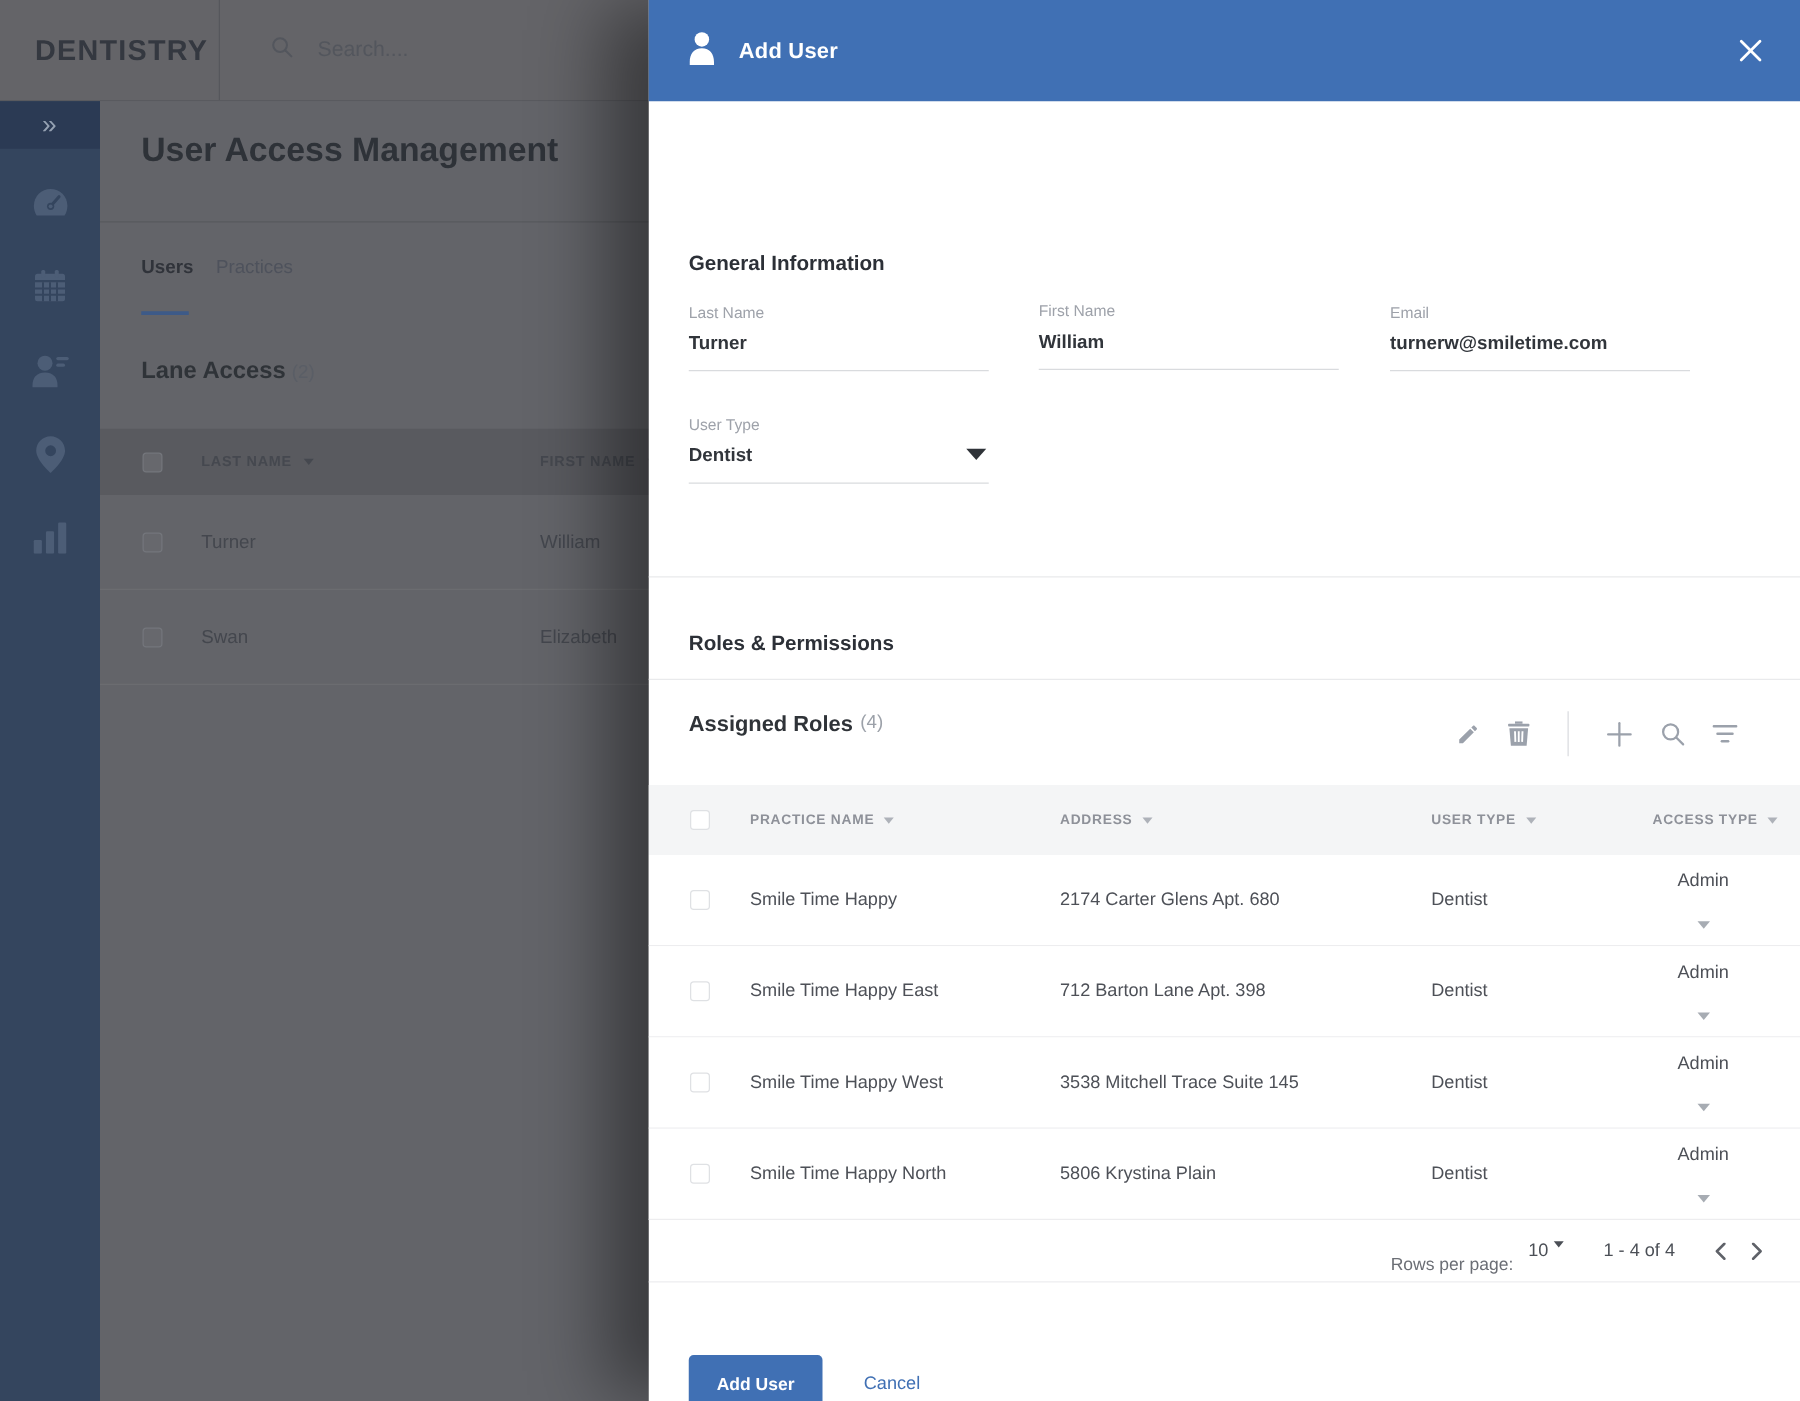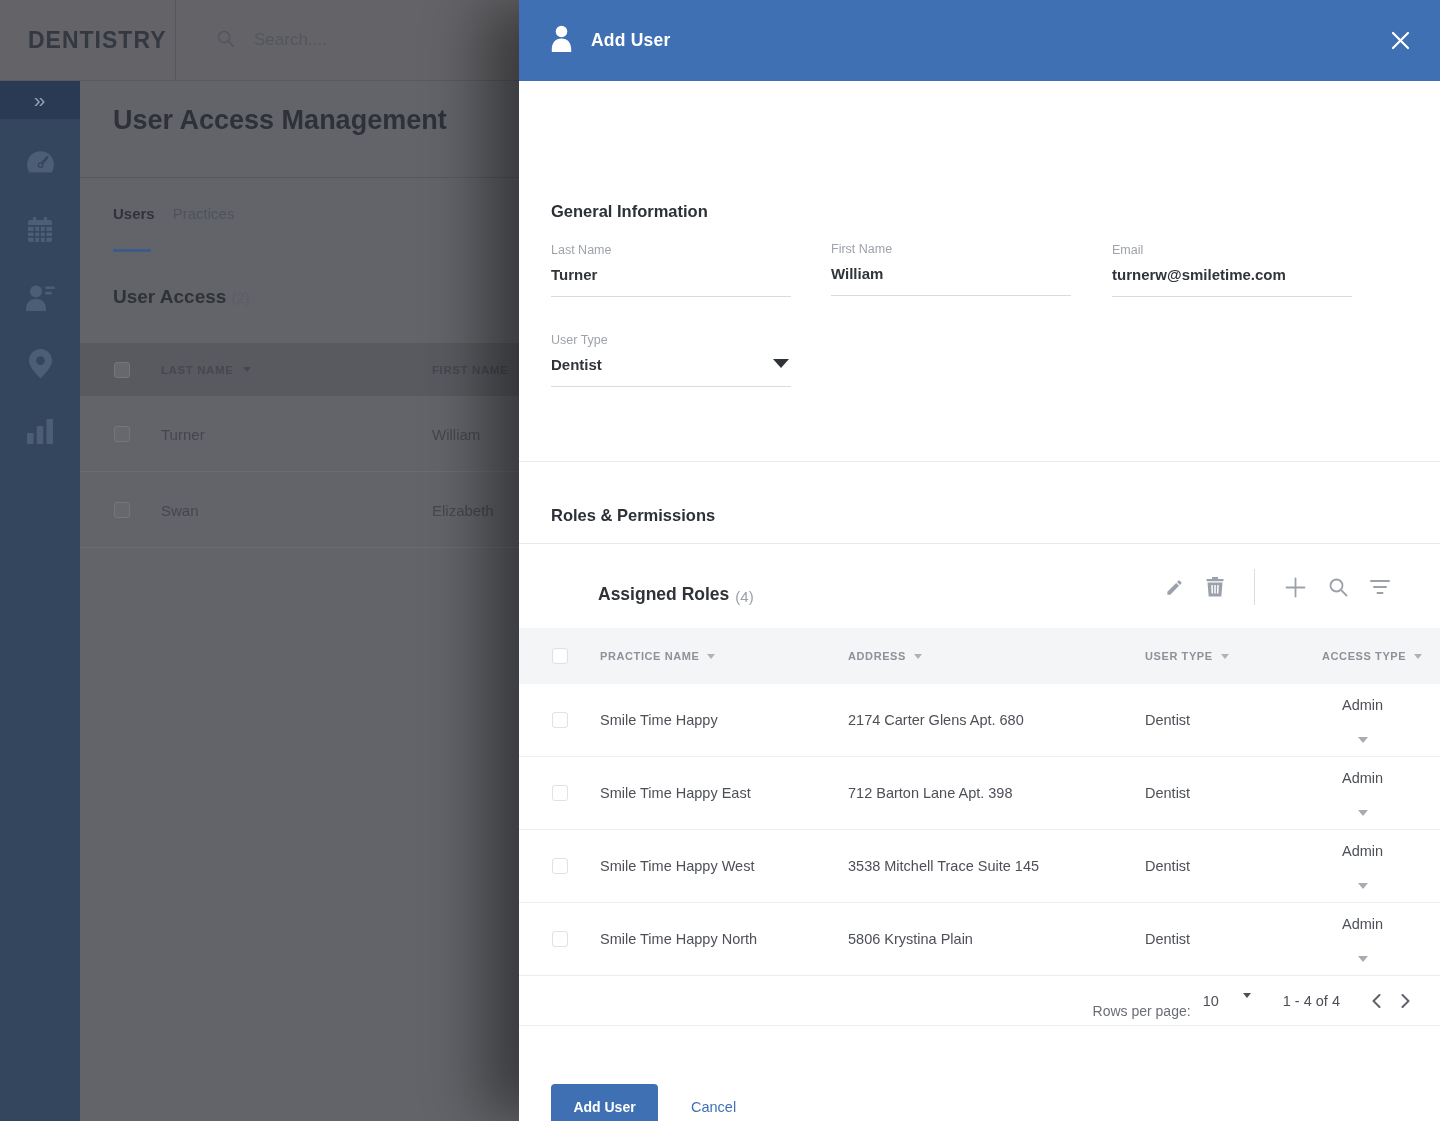--- a/index.html
+++ b/index.html
@@ -45,42 +45,42 @@
   .m-close { margin-left:auto; cursor:pointer; display:flex; }
   .m-body { position:relative; height:1022px;border-radius:24px; }
 
   .h-section { position:absolute; left:32px; font-size:16.5px; font-weight:bold; color:#2c3037; }
   .field { position:absolute; width:240px; border-bottom:1px solid #d9dbde; padding-bottom:13px; }
   .field .lbl { font-size:12.5px; color:#9ea2aa; }
   .field .val { margin-top:9px; font-size:15px; font-weight:bold; color:#31353b; }
   .field .dd-caret { position:absolute; right:2px; bottom:18px; width:0; height:0; border-left:8px solid transparent; border-right:8px solid transparent; border-top:9px solid #2f3338; }
   .m-divider { position:absolute; left:0; right:0; height:1px; background:#e9eaec; }
 
-  .ar-row { position:absolute; left:32px; right:50px; top:488px; height:36px; display:flex; align-items:flex-end;margin-left:47px; }
+  .ar-row { position:absolute; left:32px; right:50px; top:488px; height:36px; display:flex; align-items:flex-start; }
   .ar-title { font-size:17.5px; font-weight:bold; color:#2f3338; }
   .ar-count { font-size:15px; color:#9ca1a9; margin-left:6px; }
   .toolbar { margin-left:auto; display:flex; align-items:center; gap:22px; color:#9ba1ab; }
   .tool { display:flex; cursor:pointer; color:#9ba1ab; }
   .tool-sep { width:1px; height:36px; background:#dadcdf; margin:0 8px; }
 
   .roles-table { position:absolute; left:0; right:0; top:547px; }
   .rt-head { position:relative; height:56px; background:#f4f5f6; }
   .rt-col { position:absolute; top:50%; transform:translateY(-50%); font-size:11px; font-weight:bold; letter-spacing:0.6px; color:#8e9199; display:inline-flex; align-items:center; gap:8px; cursor:pointer; }
   .rt-col .caret { color:#aeb2b9; }
   .rt-row { position:relative; height:73px; border-bottom:1px solid #ededef; background:#fff; }
   .rt-cell { position:absolute; top:50%; transform:translateY(-50%); font-size:14.5px; color:#4d5057; }
   .m-check { position:absolute; left:33px; top:50%; margin-top:-8px; width:16px; height:16px; border:1.5px solid #dfe1e4; border-radius:3px; background:#fff; cursor:pointer; }
   .c-practice { left:81px; } .c-address { left:329px; } .c-usertype { left:626px; }
   .c-accesshead { left:803px; } .c-access { left:823px;flex-direction:column; }
   .access-select { display:inline-flex; align-items:center; gap:24px; cursor:pointer; }
   .access-select .caret { border-left-width:5px; border-right-width:5px; border-top-width:6px; color:#a7acb3; }
 
   .pagination { position:relative; height:50px; border-bottom:1px solid #ededef; display:flex; align-items:center; justify-content:flex-end; padding-right:30px; }
   .pg-label { font-size:14px; color:#6b6e75;margin-top:20px; }
-  .pg-select { display:inline-flex; gap:24px; margin-left:12px; font-size:14.5px; color:#4b4f56; cursor:pointer; }
+  .pg-select { display:inline-flex; gap:4px; margin-left:12px; font-size:14.5px; color:#4b4f56; cursor:pointer; }
   .pg-select .caret { color:#4b4f56; }
   .pg-range { margin-left:32px; font-size:14.5px; color:#4b4f56; }
   .pg-nav { display:flex; gap:20px; margin-left:32px; color:#5f6269; }
   .pg-btn { display:flex; cursor:pointer; }
 
   .m-footer { position:absolute; left:32px; top:1003px; display:flex; align-items:center; gap:33px; }
   .btn-primary { width:107px; height:45px; background:#4070b4; border:none; border-radius:4px; color:#fff; font-size:14px; font-weight:bold; font-family:inherit; cursor:pointer; }
   .btn-link { font-size:14.5px; color:#4070b4; cursor:pointer; }
 </style>
 </head>
@@ -164,21 +164,21 @@
     <h1 class="page-title">User Access Management</h1>
     <div class="content-divider"></div>
 
     <div class="tabs">
       <div class="tab">Users</div>
       <div class="tab inactive">Practices</div>
     </div>
     <div class="tab-underline"></div>
 
     <div class="section-head">
-      <span>User Access</span><span class="count">(2)</span>
+      <span>Lane Access</span><span class="count">(2)</span>
     </div>
 
     <div class="bg-table">
       <div class="bg-thead">
         <span class="bg-check"></span>
         <span class="bg-col-label col-last">
             <span>LAST NAME</span>
             <span class="caret"></span>
           </span>
         <span class="bg-col-label col-first">

